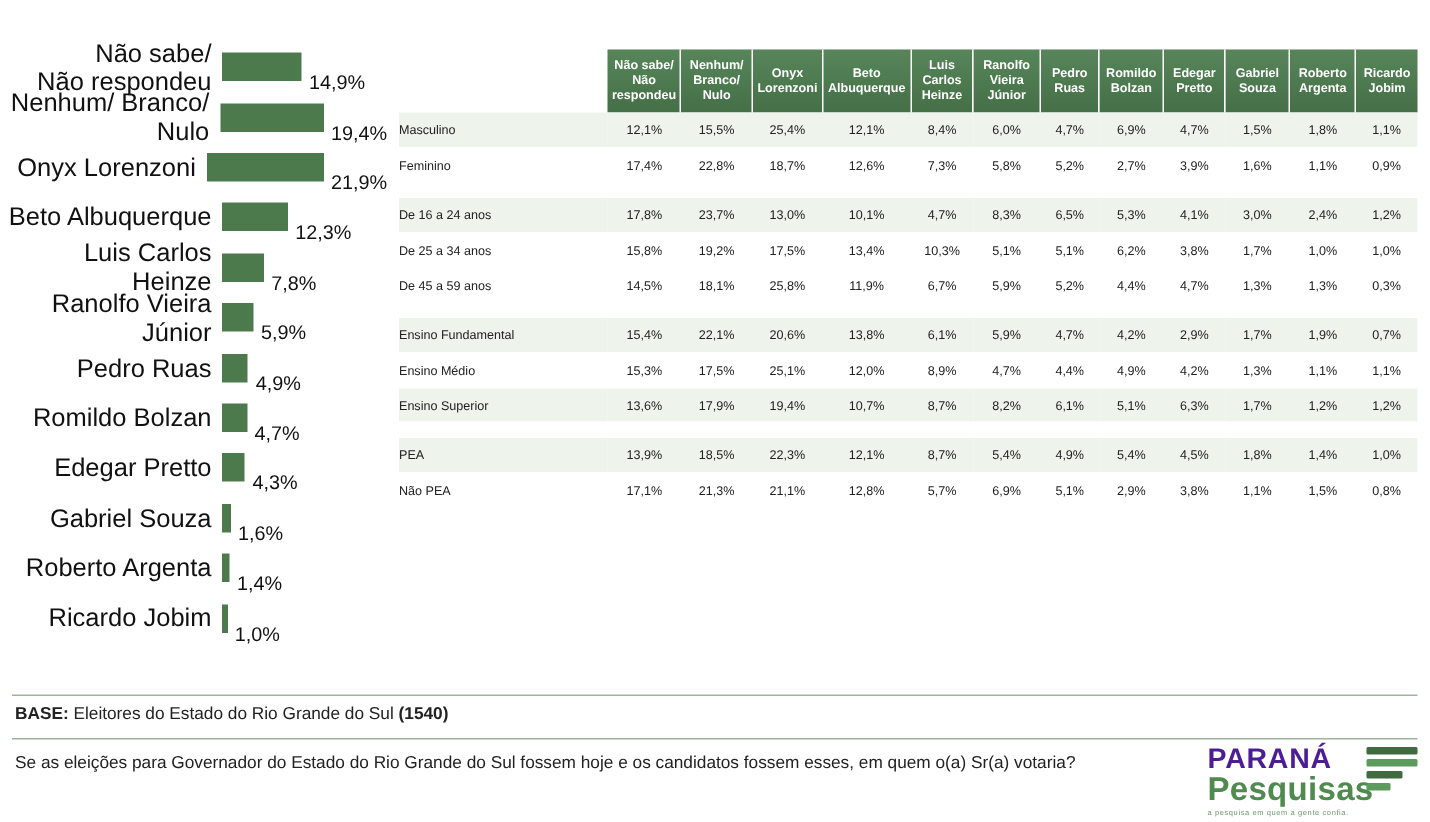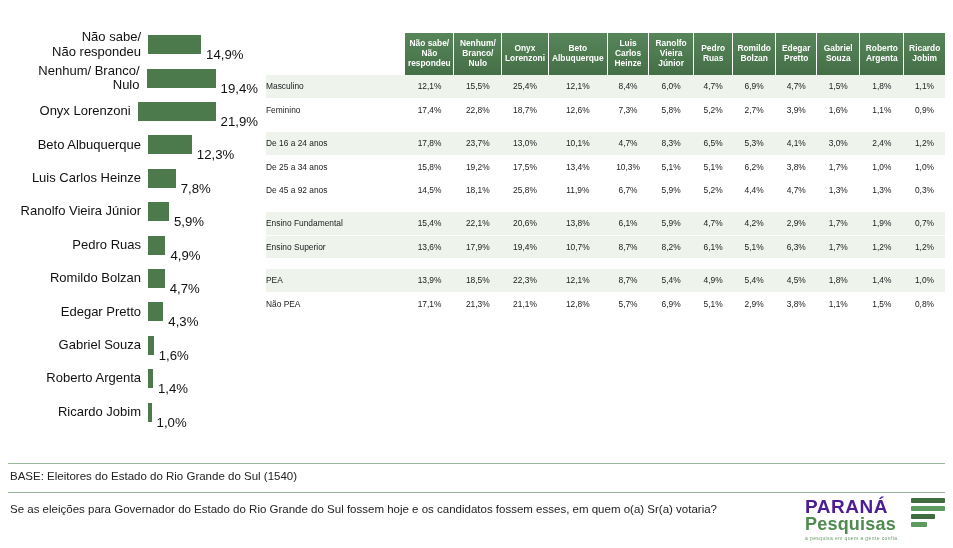--- a/index.html
+++ b/index.html
@@ -21,21 +21,21 @@
   }
   .bar-row {
     display: flex;
     align-items: center;
     height: 33.4px;
   }
   .bar-label {
     width: 148px;
     text-align: right;
     padding-right: 7px;
-    font-size: 13px;
+    font-size: 17px;
     color: #111;
     line-height: 1.12;
     white-space: pre-line;
   }
   .bar-wrap {
     display: flex;
     align-items: center;
     flex: 1;
   }
   .bar-fill {
@@ -106,42 +106,42 @@
 
   
   #divider-1 {
     position: absolute; left: 8px; top: 463px;
     width: 937px; height: 1px; background: #9bb79b;
   }
   #base-line {
     position: absolute; left: 10px; top: 470px;
     font-size: 11.5px; color: #222;
   }
-  #base-line b { font-weight: normal; }
+  #base-line b { font-weight: bold; }
   #divider-2 {
     position: absolute; left: 8px; top: 492px;
     width: 937px; height: 1px; background: #9bb79b;
   }
   #question-line {
     position: absolute; left: 10px; top: 503px;
     font-size: 11.5px; color: #222;
   }
 
   
   #logo {
     position: absolute; right: 8px; bottom: 8px;
     width: 140px; height: 42px;
   }
   .logo-t1 {
     font-size: 19px; font-weight: bold; letter-spacing: .5px;
     color: #4c1d95; line-height: .95;
     font-family: "Liberation Sans", sans-serif;
   }
   .logo-t2 {
-    font-size: 18px; font-weight: bold; letter-spacing: .2px;
+    font-size: 22px; font-weight: bold; letter-spacing: .2px;
     color: #4f8a4f; line-height: .95;
   }
   .logo-t3 {
     font-size: 5px; color: #6f9a6f; letter-spacing: .4px; margin-top: 2px;
   }
   .logo-mark {
     position: absolute; right: 0; top: 0; width: 34px; height: 31px;
   }
   .logo-mark i {
     display:block; background:#3f6b3f; height:5px; margin-bottom:3px;
@@ -336,21 +336,21 @@
           <td class="val">10,3%</td>
           <td class="val">5,1%</td>
           <td class="val">5,1%</td>
           <td class="val">6,2%</td>
           <td class="val">3,8%</td>
           <td class="val">1,7%</td>
           <td class="val">1,0%</td>
           <td class="val">1,0%</td>
         </tr>
         <tr class="band alt">
-          <td class="rowhdr">De 45 a 92 anos</td>
+          <td class="rowhdr">De 45 a 59 anos</td>
           <td class="val">14,5%</td>
           <td class="val">18,1%</td>
           <td class="val">25,8%</td>
           <td class="val">11,9%</td>
           <td class="val">6,7%</td>
           <td class="val">5,9%</td>
           <td class="val">5,2%</td>
           <td class="val">4,4%</td>
           <td class="val">4,7%</td>
           <td class="val">1,3%</td>
@@ -367,20 +367,35 @@
           <td class="val">20,6%</td>
           <td class="val">13,8%</td>
           <td class="val">6,1%</td>
           <td class="val">5,9%</td>
           <td class="val">4,7%</td>
           <td class="val">4,2%</td>
           <td class="val">2,9%</td>
           <td class="val">1,7%</td>
           <td class="val">1,9%</td>
           <td class="val">0,7%</td>
+        </tr>
+        <tr class="band alt">
+          <td class="rowhdr">Ensino Médio</td>
+          <td class="val">15,3%</td>
+          <td class="val">17,5%</td>
+          <td class="val">25,1%</td>
+          <td class="val">12,0%</td>
+          <td class="val">8,9%</td>
+          <td class="val">4,7%</td>
+          <td class="val">4,4%</td>
+          <td class="val">4,9%</td>
+          <td class="val">4,2%</td>
+          <td class="val">1,3%</td>
+          <td class="val">1,1%</td>
+          <td class="val">1,1%</td>
         </tr>
         <tr class="band">
           <td class="rowhdr">Ensino Superior</td>
           <td class="val">13,6%</td>
           <td class="val">17,9%</td>
           <td class="val">19,4%</td>
           <td class="val">10,7%</td>
           <td class="val">8,7%</td>
           <td class="val">8,2%</td>
           <td class="val">6,1%</td>

